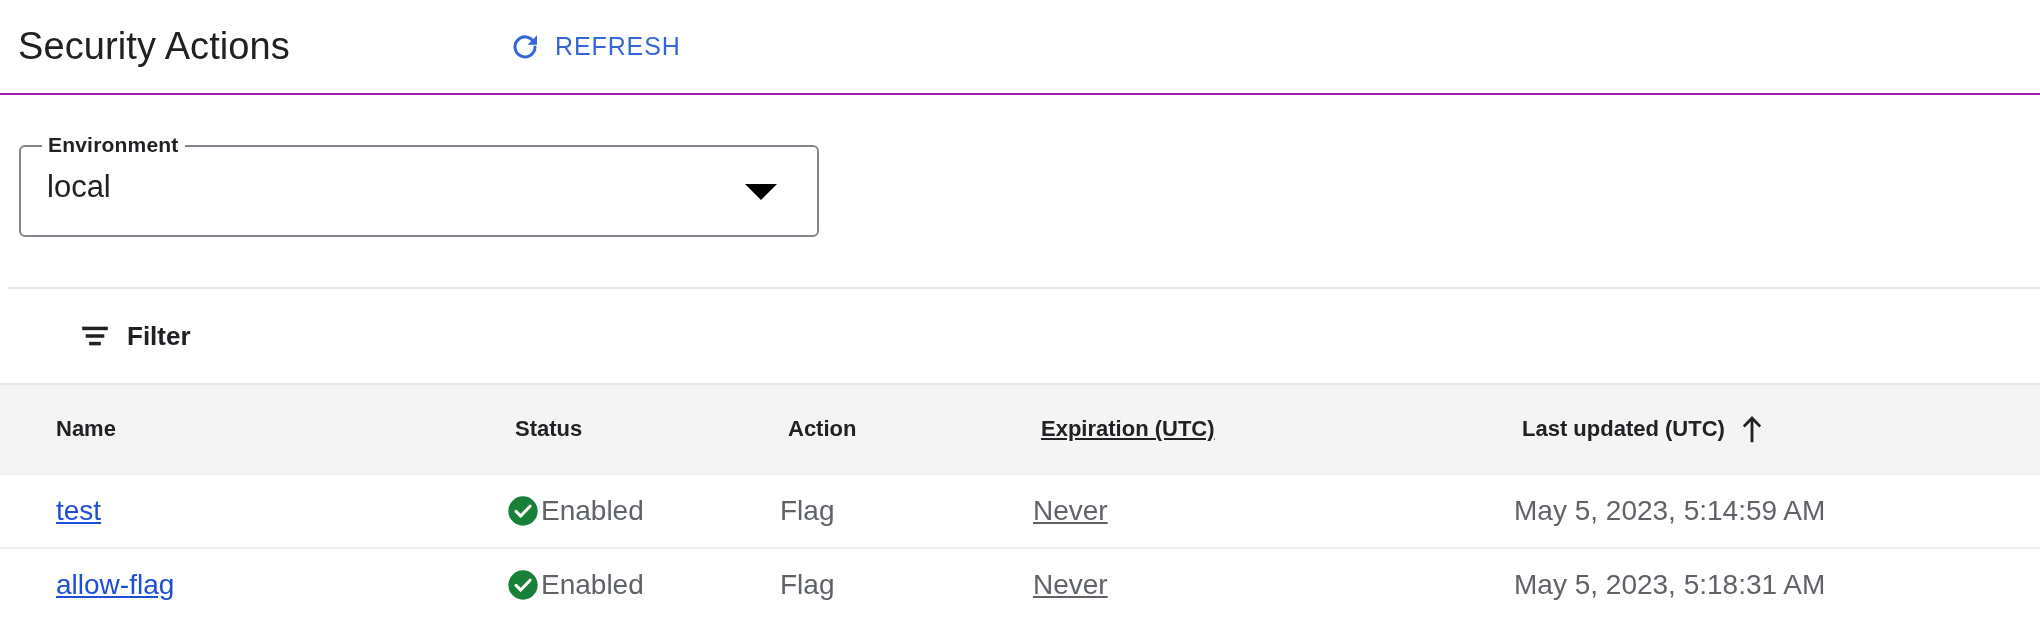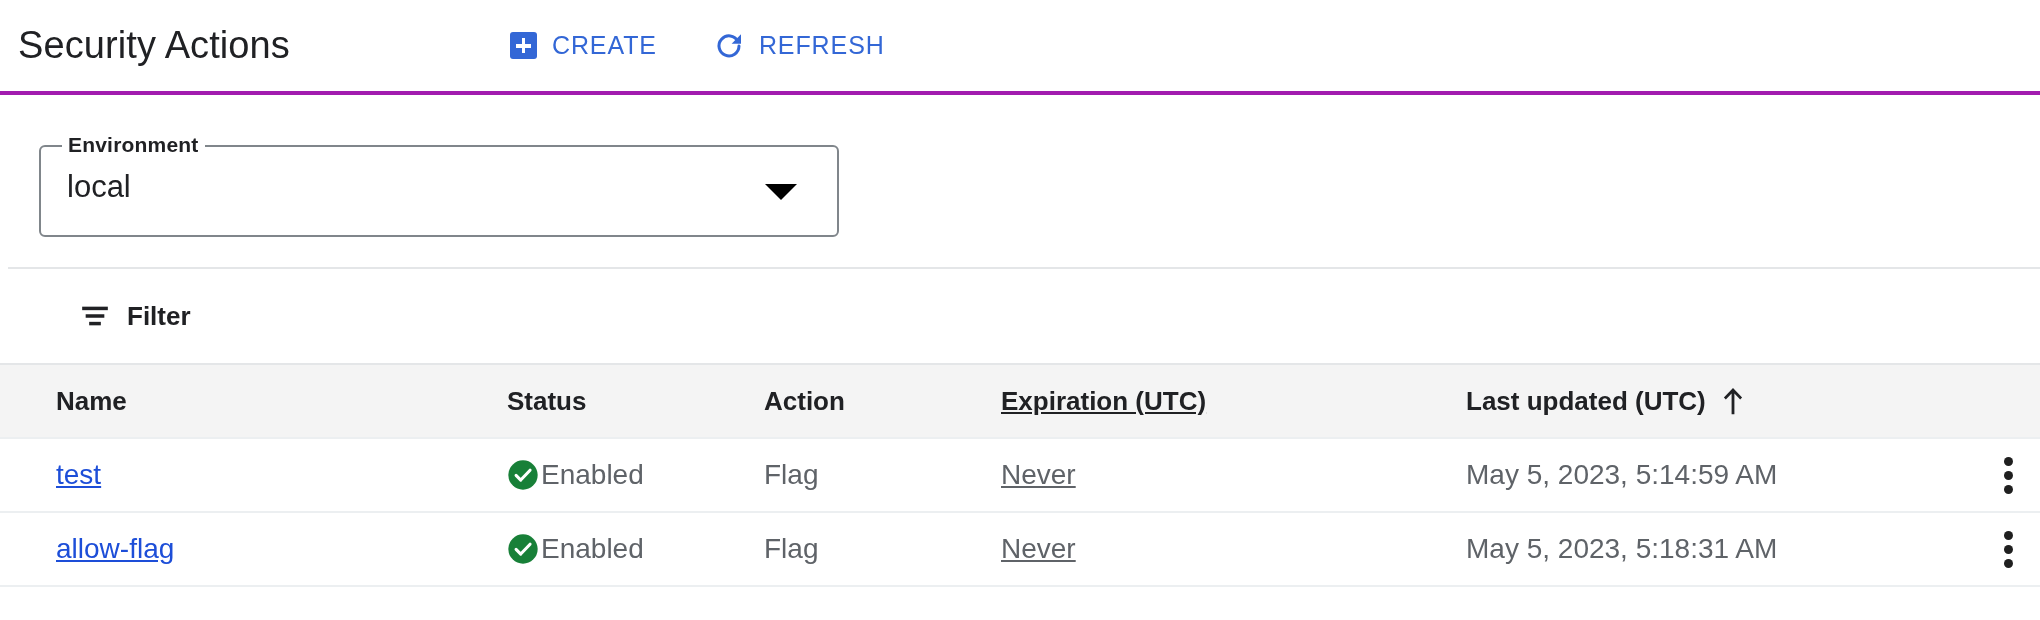--- a/index.html
+++ b/index.html
@@ -16,21 +16,21 @@
     position: relative;
   }
 
   
   .page-header {
     height: 95px;
     box-sizing: border-box;
     display: flex;
     align-items: center;
     padding: 0 0 0 18px;
-    border-bottom: 4px solid #a21caf;
+    border-bottom: 2px solid #a21caf;
   }
   .page-title {
     font-size: 38px;
     font-weight: 400;
     color: #202124;
     letter-spacing: 0.1px;
     white-space: nowrap;
   }
   .toolbar {
     display: flex;
@@ -83,22 +83,21 @@
     background: #3367d6;
   }
   .icon-pause span:nth-child(1) { left: 1px; }
   .icon-pause span:nth-child(2) { left: 15px; }
 
   .icon-refresh { width: 30px; height: 30px; flex: none; display:block; }
 
   
   .env-area {
     position: relative;
-    height: 172px;
-    margin-left: 20px;
+    height: 192px;
   }
   .env-field {
     position: absolute;
     left: 19px;
     top: 50px;
     width: 800px;
     height: 92px;
     box-sizing: border-box;
     border: 2px solid #80868b;
     border-radius: 6px;
@@ -170,24 +169,24 @@
     width: 2040px;
     border-collapse: collapse;
     table-layout: fixed;
   }
   table.actions-table thead tr {
     background: #f4f4f4;
     border-top: 2px solid #e4e6e8;
   }
   table.actions-table th {
     text-align: left;
-    font-size: 26px;
+    font-size: 22px;
     font-weight: 600;
     color: #202124;
-    padding: 0;
+    padding: 8px;
     height: 72px;
     white-space: nowrap;
   }
   table.actions-table td {
     font-size: 28px;
     color: #5f6368;
     padding: 0;
     height: 72px;
     white-space: nowrap;
     border-bottom: 2px solid #eceff1;
@@ -229,24 +228,20 @@
   }
 </style>
 </head>
 <body>
 
 <div class="page-header">
   <div class="page-title">Security Actions</div>
 
   <div class="toolbar">
 
-    <button class="toolbar-button">
-      <span class="icon-create"></span>
-      <span class="tb-label">CREATE</span>
-    </button>
 
 
     <button class="toolbar-button">
       <span>
         <svg class="icon-refresh" viewBox="0 0 24 24" aria-hidden="true">
           <path fill="none" stroke="#3367d6" stroke-width="2.4" stroke-linecap="round" d="M19.1 8.2A8 8 0 1 0 20 12"></path>
           <polygon fill="#3367d6" points="21.6,2.6 21.6,10.2 14.1,10.2"></polygon>
         </svg>
       </span>
       <span class="tb-label">REFRESH</span>

